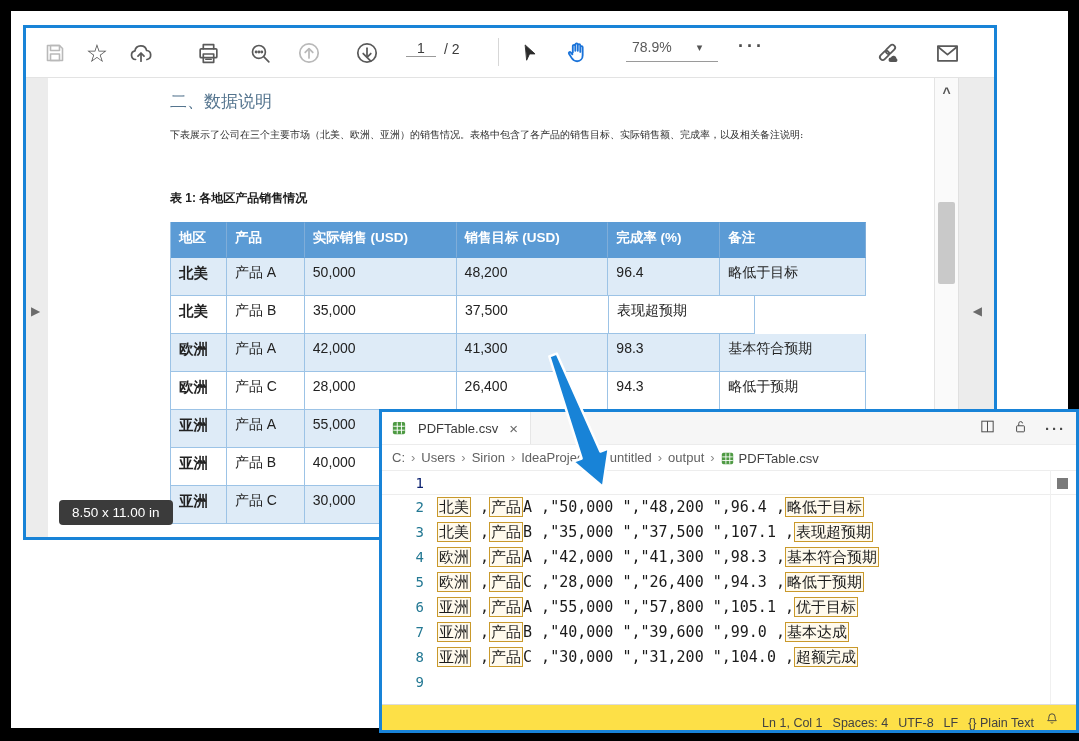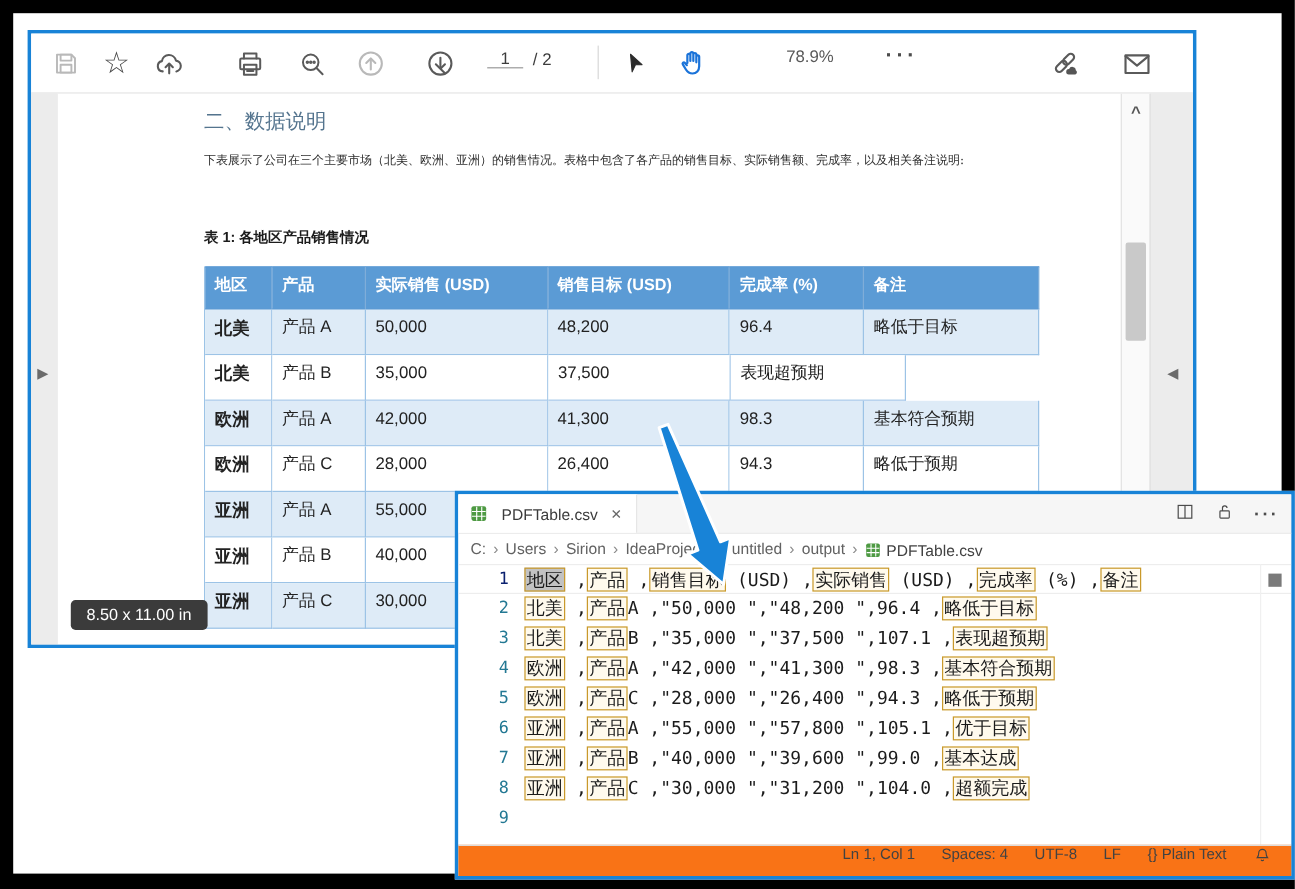--- a/index.html
+++ b/index.html
@@ -11,21 +11,21 @@
   .pdf-window { position:absolute; left:12px; top:14px; width:974px; height:515px;
     background:#fff; border:3px solid #1883d7; z-index:1; }
   .pdf-toolbar { position:absolute; left:0; top:0; right:0; height:50px; background:#fff; border-bottom:1px solid #e3e3e3; }
   .tb { position:absolute; top:10px; width:32px; height:30px; display:flex; align-items:center; justify-content:center; cursor:default; }
   .tb svg { stroke:#5a5a5a; fill:none; stroke-width:1.6; stroke-linecap:round; stroke-linejoin:round; }
   .tb.disabled svg { stroke:#b9b9b9; }
   .tb-star { font-size:25px; color:#4a4a4a; line-height:1; }
   .page-box { position:absolute; left:380px; top:12px; width:30px; text-align:center; font-size:14px; color:#3c3c3c; border-bottom:1px solid #9a9a9a; }
   .page-total { position:absolute; left:418px; top:13px; font-size:14px; color:#3c3c3c; }
   .tb-sep { position:absolute; left:472px; top:10px; width:1px; height:28px; background:#d7d7d7; }
-  .zoom-box { position:absolute; left:600px; top:11px; width:92px; border-bottom:1px solid #9a9a9a; padding-bottom:6px; display:flex; align-items:center; gap:25px;flex-direction:column; }
+  .zoom-box { position:absolute; left:600px; top:11px; width:92px; border-bottom:1px solid #9a9a9a; padding-bottom:6px; display:flex; align-items:center; gap:25px; }
   .zoom-val { font-size:14px; color:#5a5a5a; margin-left:6px; }
   .caret { font-size:11px; color:#555; }
   .tb-dots { position:absolute; left:712px; top:8px; font-size:18px; letter-spacing:3px; color:#4c4c4c; font-weight:bold; }
 
   .pdf-content { position:absolute; left:0; top:50px; right:0; bottom:0; background:#ececec; overflow:hidden; }
   .pdf-page { position:absolute; left:22px; top:0; width:886px; height:100%; background:#fff; }
   .left-rail  { position:absolute; left:0; top:0; width:22px; height:100%; background:#ececec; }
   .right-rail { position:absolute; right:0; top:0; width:36px; height:100%; background:#ececec; border-left:1px solid #e0e0e0; }
   .rail-toggle { position:absolute; font-size:12px; color:#6b6b6b; cursor:pointer; }
   .pdf-scrollbar { position:absolute; right:36px; top:0; width:24px; height:100%; background:#fafafa; border-left:1px solid #e4e4e4; }
@@ -73,21 +73,21 @@
   .overview-mark { position:absolute; right:8px; top:8px; width:11px; height:11px; background:#7a7a7a; }
   .code-line { display:flex; height:25px; line-height:25px; font-size:15px; color:#1b1b1b; }
   .code-line.current { border-top:1px solid #ededed; border-bottom:1px solid #ededed; }
   .ln { width:42px; text-align:right; color:#237893; font-size:14px; flex:none; }
   .line-content { margin-left:13px; white-space:pre; }
   .code-line.current .ln { color:#0b216f; }
   .seg { white-space:pre; }
   .seg.hl { border:1px solid #c9992b; background:rgba(255,205,80,0.10); padding:0 1px; }
   .seg.hl.cursor-cell { background:#c2c2c2; }
 
-  .status-bar { position:absolute; left:0; bottom:0; right:0; height:26px; background:#f97316; border-top:1px solid #dcdcdc; display:flex; align-items:flex-start; justify-content:flex-end; gap:22px; padding-right:16px; font-size:12.5px; color:#424242; }
+  .status-bar { position:absolute; left:0; bottom:0; right:0; height:26px; background:#fde047; border-top:1px solid #dcdcdc; display:flex; align-items:flex-end; justify-content:flex-end; gap:10px; padding-right:16px; font-size:12.5px; color:#424242; }
   .status-item { cursor:pointer; white-space:pre; }
   .status-bar svg { stroke:#424242; fill:none; stroke-width:1.4; }
 
   
   .arrow-overlay { position:absolute; left:520px; top:330px; width:110px; height:170px; z-index:9; pointer-events:none; }
 </style>
 </head>
 <body>
 
 <div class="frame">
@@ -309,21 +309,20 @@
         <span class="crumb crumb-last"><span class="crumb-icon"><svg width="13" height="13" viewBox="0 0 16 16">
               <rect x="1" y="1" width="14" height="14" rx="2" fill="#4e9a43"></rect>
               <path d="M1.5 6h13M1.5 10.5h13M6 1.5v13M10.8 1.5v13" stroke="#fff" stroke-width="1.1"></path>
             </svg></span>PDFTable.csv</span>
       </div>
 
     <div class="code-area">
       <div id="code-lines">
           <div class="code-line current">
             <span class="ln">1</span>
-            <span class="line-content"><span class="seg hl cursor-cell">地区</span><span class="seg"> ,</span><span class="seg hl">产品</span><span class="seg"> ,</span><span class="seg hl">销售目标</span><span class="seg"> (USD) ,</span><span class="seg hl">实际销售</span><span class="seg"> (USD) ,</span><span class="seg hl">完成率</span><span class="seg"> (%) ,</span><span class="seg hl">备注</span></span>
           </div>
           <div class="code-line">
             <span class="ln">2</span>
             <span class="line-content"><span class="seg hl">北美</span><span class="seg"> ,</span><span class="seg hl">产品</span><span class="seg">A ,"50,000 ","48,200 ",96.4 ,</span><span class="seg hl">略低于目标</span></span>
           </div>
           <div class="code-line">
             <span class="ln">3</span>
             <span class="line-content"><span class="seg hl">北美</span><span class="seg"> ,</span><span class="seg hl">产品</span><span class="seg">B ,"35,000 ","37,500 ",107.1 ,</span><span class="seg hl">表现超预期</span></span>
           </div>
           <div class="code-line">

